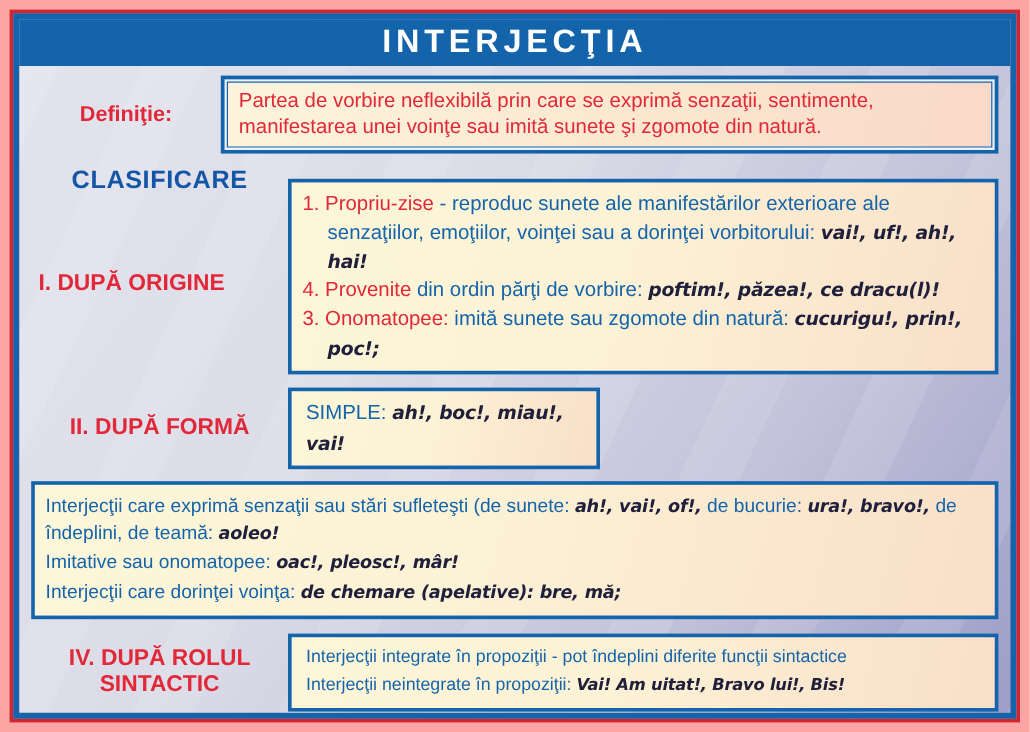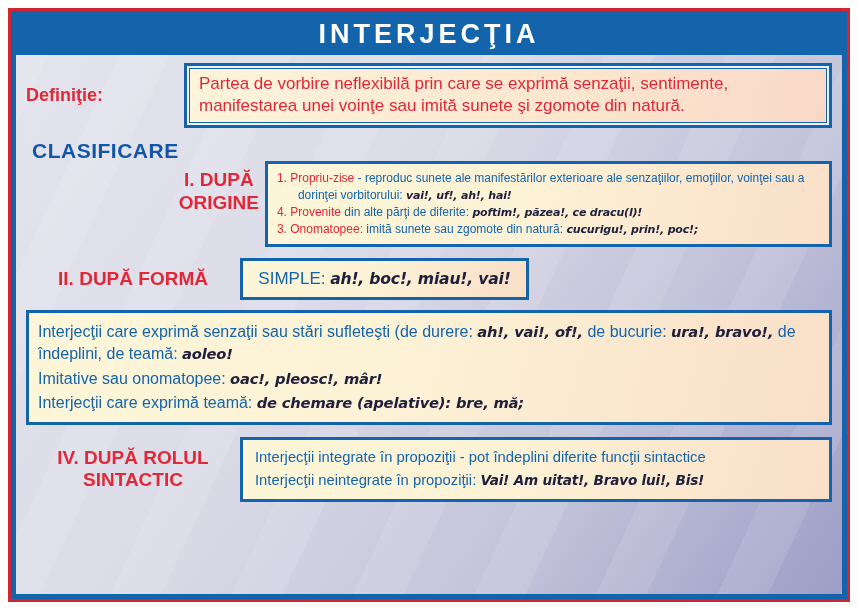--- a/index.html
+++ b/index.html
@@ -1,53 +1,53 @@
 <!DOCTYPE html>
 <html><head>
 <meta charset="utf-8">
 <style>
   html,body{margin:0;padding:0;}
   body{font-family:"Liberation Sans",sans-serif; background:#FCF8D4;}
-  .outer{width:858px;height:610px;background:#ffffff;padding:8px;box-sizing:border-box;}
+  .outer{width:858px;height:610px;background:#fca5a5;padding:8px;box-sizing:border-box;}
   .frame{height:100%;box-sizing:border-box;border:3px solid #D2252F;}
   .panel{height:100%;box-sizing:border-box;border:5px solid #1464AC;display:flex;flex-direction:column;
          background:
            repeating-linear-gradient(115deg, rgba(255,255,255,0.10) 0 46px, rgba(255,255,255,0) 46px 110px),
            linear-gradient(125deg,#E4E4EE 0%,#DCDCE8 40%,#C2C2DA 72%,#9D9DC7 100%);}
   .titlebar{background:#1464AC;color:#FFFFFF;text-align:center;font-weight:bold;font-size:27px;
             letter-spacing:4px;padding:3px 0 5px;flex:0 0 auto;}
   .content{flex:1;padding:7px 10px 4px;display:flex;flex-direction:column;box-sizing:border-box;}
 
   
   .bluebox{border:3px solid #1464AC;background:linear-gradient(105deg,#FDF6D8 0%,#FCF2D6 45%,#F9DFC8 100%);
            box-sizing:border-box;color:#1464AC;}
 
   
   .def-row{display:flex;align-items:center;margin:1px 0 9px;}
-  .def-label{flex:0 0 158px;text-align:left;color:#E22838;font-weight:bold;font-size:18px;}
+  .def-label{flex:0 0 158px;text-align:center;color:#E22838;font-weight:bold;font-size:18px;}
   .def-box{flex:1;border:3px solid #1464AC;
            box-shadow:inset 0 0 0 2px #EDF1F8, inset 0 0 0 3px #1464AC;
            background:linear-gradient(100deg,#FDF4DC 0%,#FBE6CF 60%,#F9D8C8 100%);
            padding:7px 12px;box-sizing:border-box;}
   .def-text{color:#E22838;font-size:17px;line-height:1.32;}
 
   
   .sec-row{display:flex;align-items:center;}
   .left-col{flex:0 0 214px;text-align:center;box-sizing:border-box;padding:0 6px;}
   .sec-heading{color:#E22838;font-weight:bold;font-size:19px;line-height:1.2;}
   .clasificare{color:#1356A6;font-weight:bold;font-size:21px;letter-spacing:0.5px;margin:2px 0 0;}
 
   .origine-row{align-items:stretch;margin-bottom:11px;}
-  .origine-left{display:flex;flex-direction:row;}
-  .origine-left .spacer{flex:1;display:flex;align-items:center;justify-content:center;}
-  .origine-box{flex:1;margin-top:24px;padding:6px 9px;font-size:12px;line-height:1.42;}
+  .origine-left{display:flex;flex-direction:column;}
+  .origine-left .spacer{flex:1;display:flex;align-items:center;justify-content:flex-start;}
+  .origine-box{flex:1;margin-top:12px;padding:6px 9px;font-size:17px;line-height:1.42;}
   .origine-item{padding-left:21px;text-indent:-21px;}
 
   .forma-row{margin-bottom:10px;}
-  .forma-box{width:289px;padding:5px 12px;font-size:17px;line-height:1.55;text-align:center;}
+  .forma-box{width:260px;padding:5px 12px;font-size:17px;line-height:1.55;}
 
   .inteles-row{margin-bottom:12px;}
   .inteles-box{flex:1;padding:6px 9px;font-size:16px;line-height:1.38;}
   .inteles-line{margin:2px 0;}
 
   .rolul-row{margin-bottom:10px;}
   .rolul-box{width:618px;padding:6px 12px;font-size:14.8px;line-height:1.6;overflow:hidden;}
   .rolul-line{white-space:nowrap;}
 
   
@@ -76,39 +76,39 @@
 
         <div class="sec-row origine-row">
           <div class="left-col origine-left">
             <div class="clasificare">CLASIFICARE</div>
             <div class="spacer">
               <div class="sec-heading">I. DUPĂ ORIGINE</div>
             </div>
           </div>
           <div class="bluebox origine-box">
             <div class="origine-item"><span class="sg-red">1. Propriu-zise</span><span class="sg-blue"> - reproduc sunete ale manifestărilor exterioare ale senzaţiilor, emoţiilor, voinţei sau a dorinţei vorbitorului: </span><span class="sg-dark">vai!, uf!, ah!, hai!</span></div>
-            <div class="origine-item"><span class="sg-red">4. Provenite</span><span class="sg-blue"> din alte părţi de diferite: </span><span class="sg-dark">poftim!, păzea!, ce dracu(l)!</span></div>
+            <div class="origine-item"><span class="sg-red">4. Provenite</span><span class="sg-blue"> din ordin părţi de vorbire: </span><span class="sg-dark">poftim!, păzea!, ce dracu(l)!</span></div>
             <div class="origine-item"><span class="sg-red">3. Onomatopee:</span><span class="sg-blue"> imită sunete sau zgomote din natură: </span><span class="sg-dark">cucurigu!, prin!, poc!;</span></div>
           </div>
         </div>
 
         <div class="sec-row forma-row">
           <div class="left-col">
             <div class="sec-heading">II. DUPĂ FORMĂ</div>
           </div>
           <div class="bluebox forma-box">
             <div><span class="sg-blue">SIMPLE: </span><span class="sg-dark">ah!, boc!, miau!, vai!</span></div>
           </div>
         </div>
 
         <div class="sec-row inteles-row">
           <div class="bluebox inteles-box">
-            <div class="inteles-line"><span class="sg-blue">Interjecţii care exprimă senzaţii sau stări sufleteşti (de durere: </span><span class="sg-dark">ah!, vai!, of!,</span><span class="sg-blue"> de bucurie: </span><span class="sg-dark">ura!, bravo!,</span><span class="sg-blue"> de îndeplini, de teamă: </span><span class="sg-dark">aoleo!</span></div>
+            <div class="inteles-line"><span class="sg-blue">Interjecţii care exprimă senzaţii sau stări sufleteşti (de sunete: </span><span class="sg-dark">ah!, vai!, of!,</span><span class="sg-blue"> de bucurie: </span><span class="sg-dark">ura!, bravo!,</span><span class="sg-blue"> de îndeplini, de teamă: </span><span class="sg-dark">aoleo!</span></div>
             <div class="inteles-line"><span class="sg-blue">Imitative sau onomatopee: </span><span class="sg-dark">oac!, pleosc!, mâr!</span></div>
-            <div class="inteles-line"><span class="sg-blue">Interjecţii care exprimă teamă: </span><span class="sg-dark">de chemare (apelative): bre, mă;</span></div>
+            <div class="inteles-line"><span class="sg-blue">Interjecţii care dorinţei voinţa: </span><span class="sg-dark">de chemare (apelative): bre, mă;</span></div>
           </div>
         </div>
 
         <div class="sec-row rolul-row">
           <div class="left-col">
             <div class="sec-heading">IV. DUPĂ ROLUL</div>
             <div class="sec-heading">SINTACTIC</div>
           </div>
           <div class="bluebox rolul-box">
             <div class="rolul-line"><span class="sg-blue">Interjecţii integrate în propoziţii - pot îndeplini diferite funcţii sintactice</span></div>

